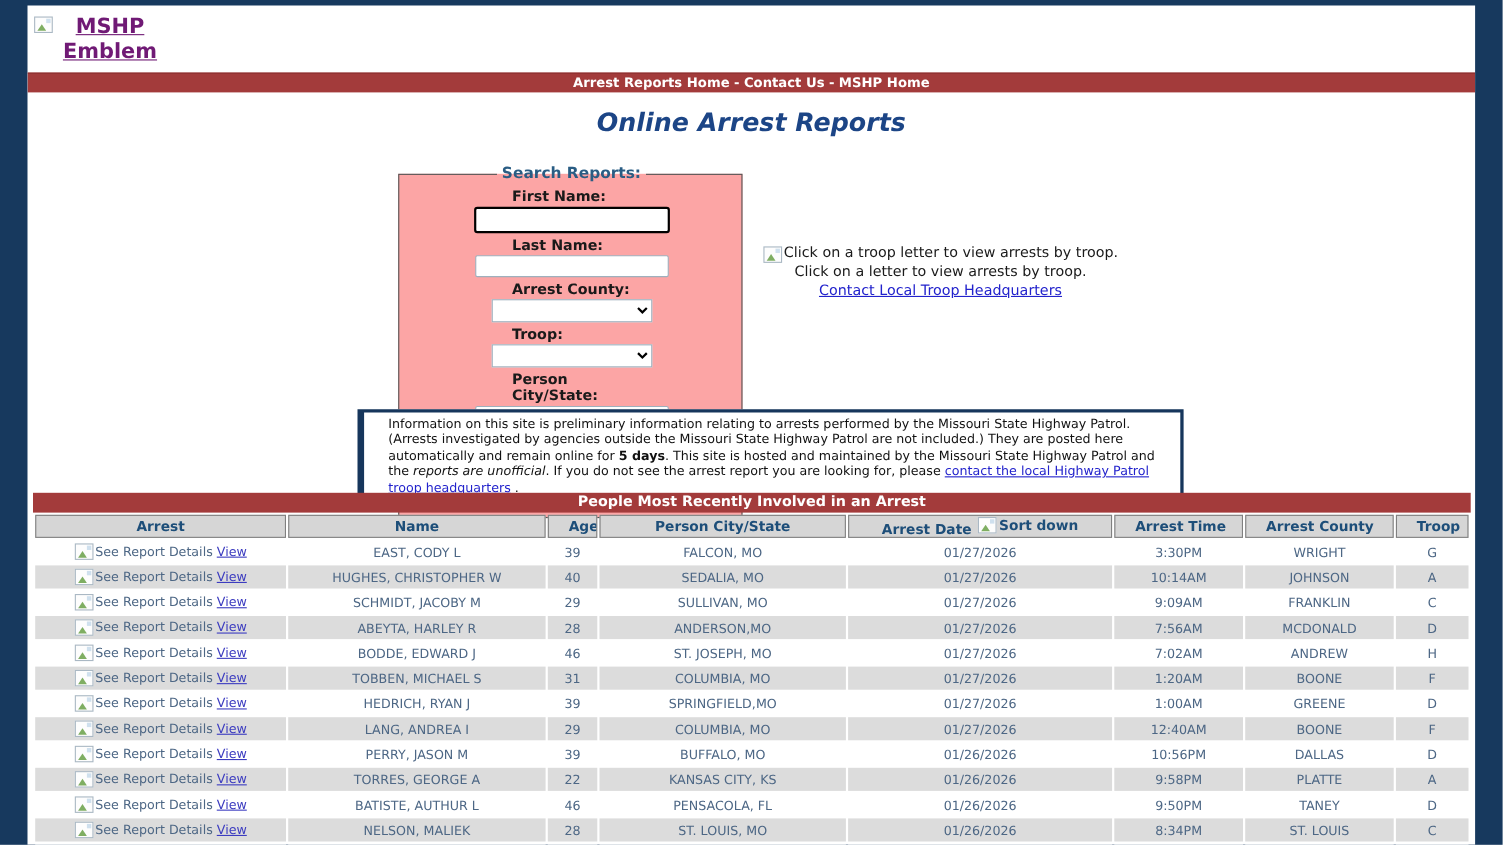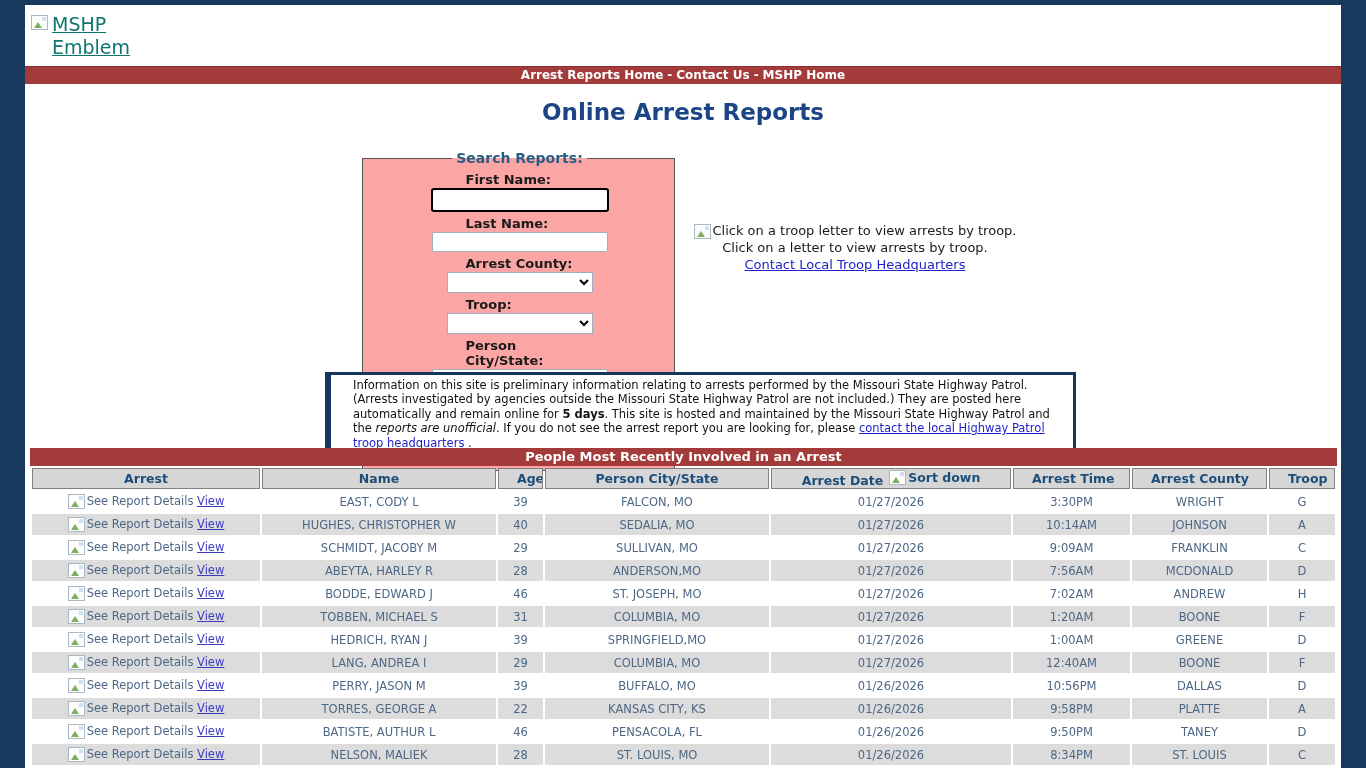--- a/index.html
+++ b/index.html
@@ -7,28 +7,28 @@
   .page{position:relative;margin:5px 25px 0 25px;width:1316px;height:763px;background:#ffffff;overflow:hidden;}
 
   
   .broken-icon{display:inline-block;width:15px;height:13px;border:1px solid #aab8c4;background:#fdfdfd;position:relative;vertical-align:middle;flex:none;}
   .broken-icon::after{content:"";position:absolute;left:2px;bottom:1px;width:0;height:0;border-left:4px solid transparent;border-right:4px solid transparent;border-bottom:6px solid #7fae62;}
   .broken-icon::before{content:"";position:absolute;right:1px;top:1px;width:4px;height:4px;background:#cfe0ee;}
 
   
   .emblem{position:absolute;top:8px;left:6px;display:flex;align-items:flex-start;}
   .emblem .broken-icon{margin-top:2px;}
-  .emblem a{display:inline-block;width:96px;font-size:19px;font-weight:normal;color:#0f766e;text-decoration:underline;line-height:1.2;margin-left:4px;}
+  .emblem a{display:inline-block;width:96px;text-align:center;font-size:19px;font-weight:bold;color:#701a75;text-decoration:underline;line-height:1.2;margin-left:4px;}
 
   
   .navbar{position:absolute;top:61px;left:0;right:0;height:17px;background:#A33B3B;border-top:1px solid #8b2f2f;text-align:center;font-size:12px;font-weight:bold;color:#fff;line-height:17px;}
   .navbar a{color:#fff;text-decoration:none;cursor:pointer;}
   .navbar .sep{padding:0 4px;}
 
-  .page-title{position:absolute;top:94px;left:0;width:100%;text-align:center;font-size:23px;font-weight:bold;color:#1c4586;margin:0;}
+  .page-title{position:absolute;top:94px;left:0;width:100%;text-align:center;font-size:23px;font-weight:bold;color:#1c4586;margin:0;font-style:italic;}
 
   
   fieldset.search{position:absolute;left:335px;top:145px;width:293px;border:1px solid #555;padding:2px 8px 10px 10px;background:#fca5a5;}
   fieldset.search legend{margin:0 auto;padding:0 4px;font-size:14px;font-weight:bold;color:#2a5d84;}
   .frow{display:flex;align-items:center;margin:5px 0;flex-direction:column;}
   .flabel{width:108px;font-size:13px;font-weight:bold;color:#1a1a1a;line-height:1.15;flex:none;}
   input.txt{width:168px;height:16px;border:1px solid #9eb0bd;border-radius:2px;font-size:12px;padding:1px 3px;}
   input.txt.focused{border:2px solid #000;border-radius:3px;height:18px;}
   select.sel{width:146px;height:21px;font-size:12px;border:1px solid #9eb0bd;background:#fff;}
   .btnrow{margin:9px 0 0 95px;}

